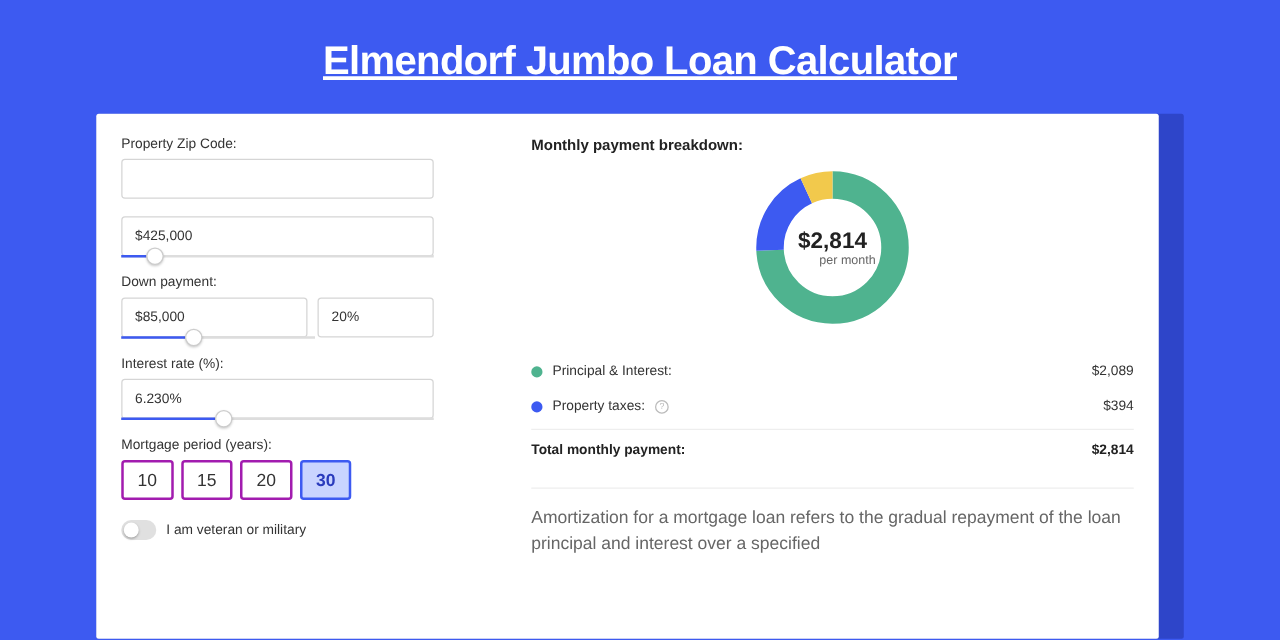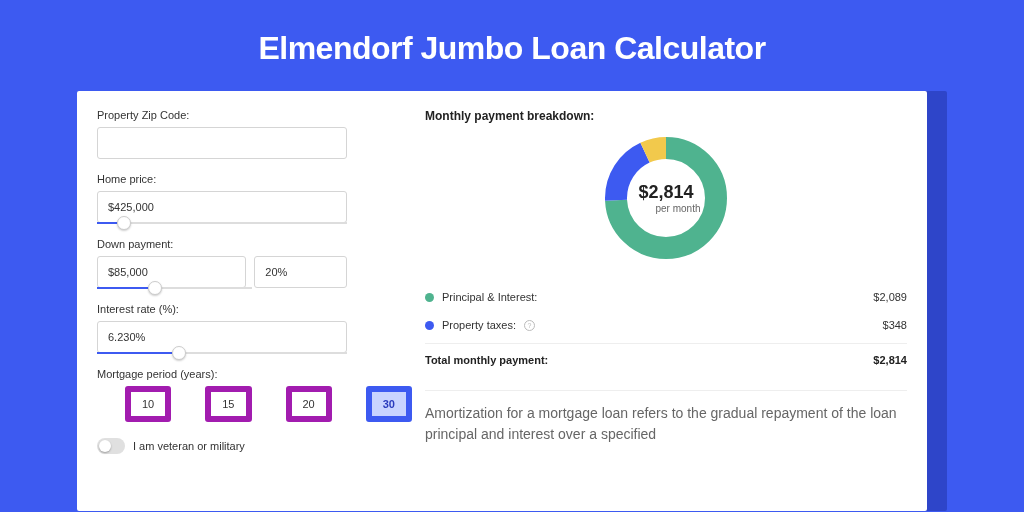--- a/index.html
+++ b/index.html
@@ -1,32 +1,32 @@
 <!DOCTYPE html>
 <html><head>
 <meta charset="utf-8">
 <style>
   * { box-sizing: border-box; margin: 0; padding: 0; font-family: Arial, Helvetica, sans-serif; }
   body { background: #3d5af1; width: 1024px; height: 512px; overflow: hidden; }
-  .title { text-align: center; color: #fff; font-size: 32px; font-weight: 700; padding: 30px 0 24px; letter-spacing: -0.5px; }
+  .title { text-align: center; color: #fff; font-size: 32px; font-weight: 700; padding: 30px 0 24px; letter-spacing: -0.5px; text-decoration: underline; }
   .shadow { background: #2e45c9; width: 870px; height: 420px; margin: 0 auto; position: relative; border-radius: 2px; }
   .card { background: #fff; width: 850px; height: 420px; position: absolute; top: 0; left: 0; border-radius: 2px; padding: 18px 20px; display: flex; gap: 30px; }
   .left { width: 250px; }
   .right { flex: 1; position: relative; margin-left: 48px; }
   .label { font-size: 11px; color: #333; margin-bottom: 6px; }
   .field { margin-bottom: 14px; position: relative; }
   .input { width: 100%; height: 32px; border: 1px solid #d5d5d5; border-radius: 3px; padding: 0 10px; font-size: 11px; color: #333; }
   .track { height: 2px; background: #ddd; margin-top: -1px; position: relative; }
   .fill { position: absolute; height: 2px; background: #3d5af1; left: 0; }
   .thumb { position: absolute; width: 14px; height: 14px; background: #fff; border: 1px solid #ccc; border-radius: 50%; top: -6px; box-shadow: 0 1px 2px rgba(0,0,0,0.2); }
   .row2 { display: flex; gap: 8px; }
   .row2 .input:first-child { flex: 1.8; }
   .row2 .input:last-child { flex: 1; }
   .periods { display: flex; gap: 6px; }
-  .period { padding: 6px 11px; border: 6px solid #a21caf; border-radius: 3px; font-size: 11px; color: #333; cursor: pointer; margin-left: 28px; }
+  .period { padding: 6px 11px; border: 2px solid #a21caf; border-radius: 3px; font-size: 14px; color: #333; cursor: pointer; }
   .period.sel { background: #c9d4ff; border-color: #3d5af1; color: #2a3bbd; font-weight: 600; }
   .toggle-row { display: flex; align-items: center; gap: 8px; margin-top: 16px; }
   .toggle { width: 28px; height: 16px; background: #e0e0e0; border-radius: 8px; position: relative; }
   .toggle::after { content: ''; position: absolute; width: 12px; height: 12px; background: #fff; border-radius: 50%; top: 2px; left: 2px; box-shadow: 0 1px 2px rgba(0,0,0,0.3); }
   .toggle-label { font-size: 11px; color: #333; }
   .section-title { font-size: 12px; font-weight: 700; color: #222; margin-bottom: 10px; }
   .donut-wrap { display: flex; justify-content: center; margin: 10px 0 20px; }
   .donut { position: relative; width: 130px; height: 130px; }
   .donut svg { transform: rotate(-90deg); }
   .donut-center { position: absolute; top: 0; left: 0; width: 100%; height: 100%; display: flex; flex-direction: column; align-items: center; justify-content: center; }
@@ -50,21 +50,20 @@
   <div class="card">
 
     <div class="left">
 
       <div class="field">
         <div class="label">Property Zip Code:</div>
         <input class="input" value="" style="">
       </div>
 
       <div class="field">
-        <div class="label">Home price:</div>
         <input class="input" value="$425,000" style="">
         <div class="track">
           <div class="fill" style="width:8%"></div>
           <div class="thumb" style="left:8%"></div>
         </div>
       </div>
 
       <div class="field">
         <div class="label">Down payment:</div>
         <div class="row2">
@@ -127,21 +126,21 @@
         </div>
         <span class="brk-val">$2,089</span>
       </div>
 
       <div class="brk-row">
         <div class="brk-left">
           <div class="dot" style="background:#3d5af1"></div>
           <span>Property taxes:</span>
           <span class="info-ic">?</span>
         </div>
-        <span class="brk-val">$348</span>
+        <span class="brk-val">$394</span>
       </div>
 
 
       <div class="total-row">
         <span>Total monthly payment:</span>
         <span>$2,814</span>
       </div>
 
       <div class="divider"></div>
 

